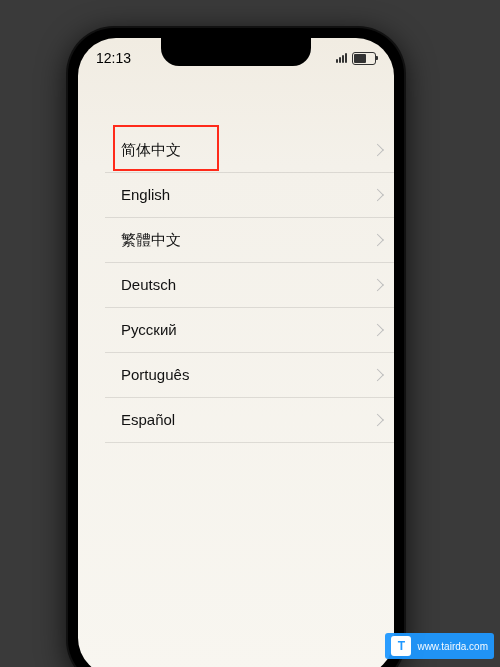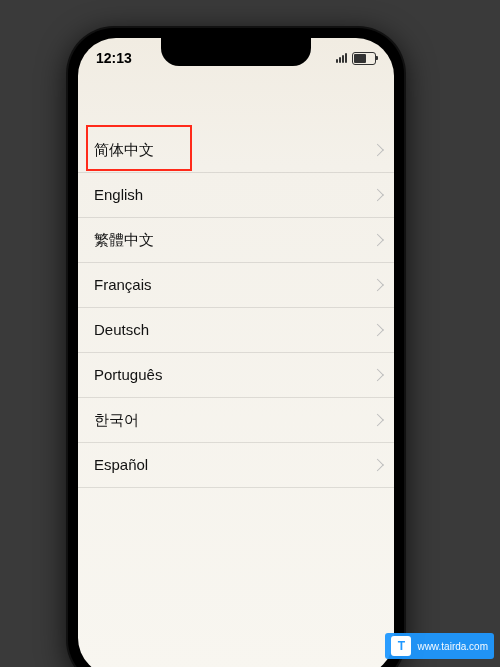--- a/index.html
+++ b/index.html
@@ -49,21 +49,21 @@
   position: absolute;
   top: 0;
   left: 0;
   right: 0;
   height: 40px;
   display: flex;
   align-items: center;
   justify-content: space-between;
   padding: 0 18px;
   font-size: 14px;
-  font-weight: 700;
+  font-weight: 400;
   color: #000;
 }
 .status-right {
   display: flex;
   align-items: center;
   gap: 5px;
 }
 .signal {
   display: flex;
   align-items: flex-end;
@@ -107,20 +107,21 @@
   bottom:0;
 }
 .row {
   position: relative;
   height: 44px;
   line-height: 44px;
   padding: 0 16px;
   font-size: 15px;
   color: #111;
   border-bottom: 1px solid rgba(0,0,0,0.10);
+  margin-left: 27px;
 }
 .row .chevron {
   position: absolute;
   right: 12px;
   top: 50%;
   transform: translateY(-50%);
   width: 8px;
   height: 8px;
   border-top: 1.5px solid #bdbdbd;
   border-right: 1.5px solid #bdbdbd;
@@ -185,24 +186,23 @@
         <div class="battery">
             <i></i>
           </div>
       </div>
     </div>
 
     <div class="list" id="lang-list">
         <div class="row"><span>简体中文</span><span class="chevron"></span><div class="highlight-box" style="left: 8px; top: -3px; width: 102px; height: 42px;"></div></div>
         <div class="row"><span>English</span><span class="chevron"></span></div>
         <div class="row"><span>繁體中文</span><span class="chevron"></span></div>
-        <div class="row"><span>Français</span><span class="chevron"></span></div>
         <div class="row"><span>Deutsch</span><span class="chevron"></span></div>
+        <div class="row"><span>Русский</span><span class="chevron"></span></div>
         <div class="row"><span>Português</span><span class="chevron"></span></div>
-        <div class="row"><span>한국어</span><span class="chevron"></span></div>
         <div class="row"><span>Español</span><span class="chevron"></span></div>
       </div>
   </div>
 </div>
 
 <div class="watermark">
   <div class="logo">T</div>
   <div>
     <div class="sub">www.tairda.com</div>
   </div>

